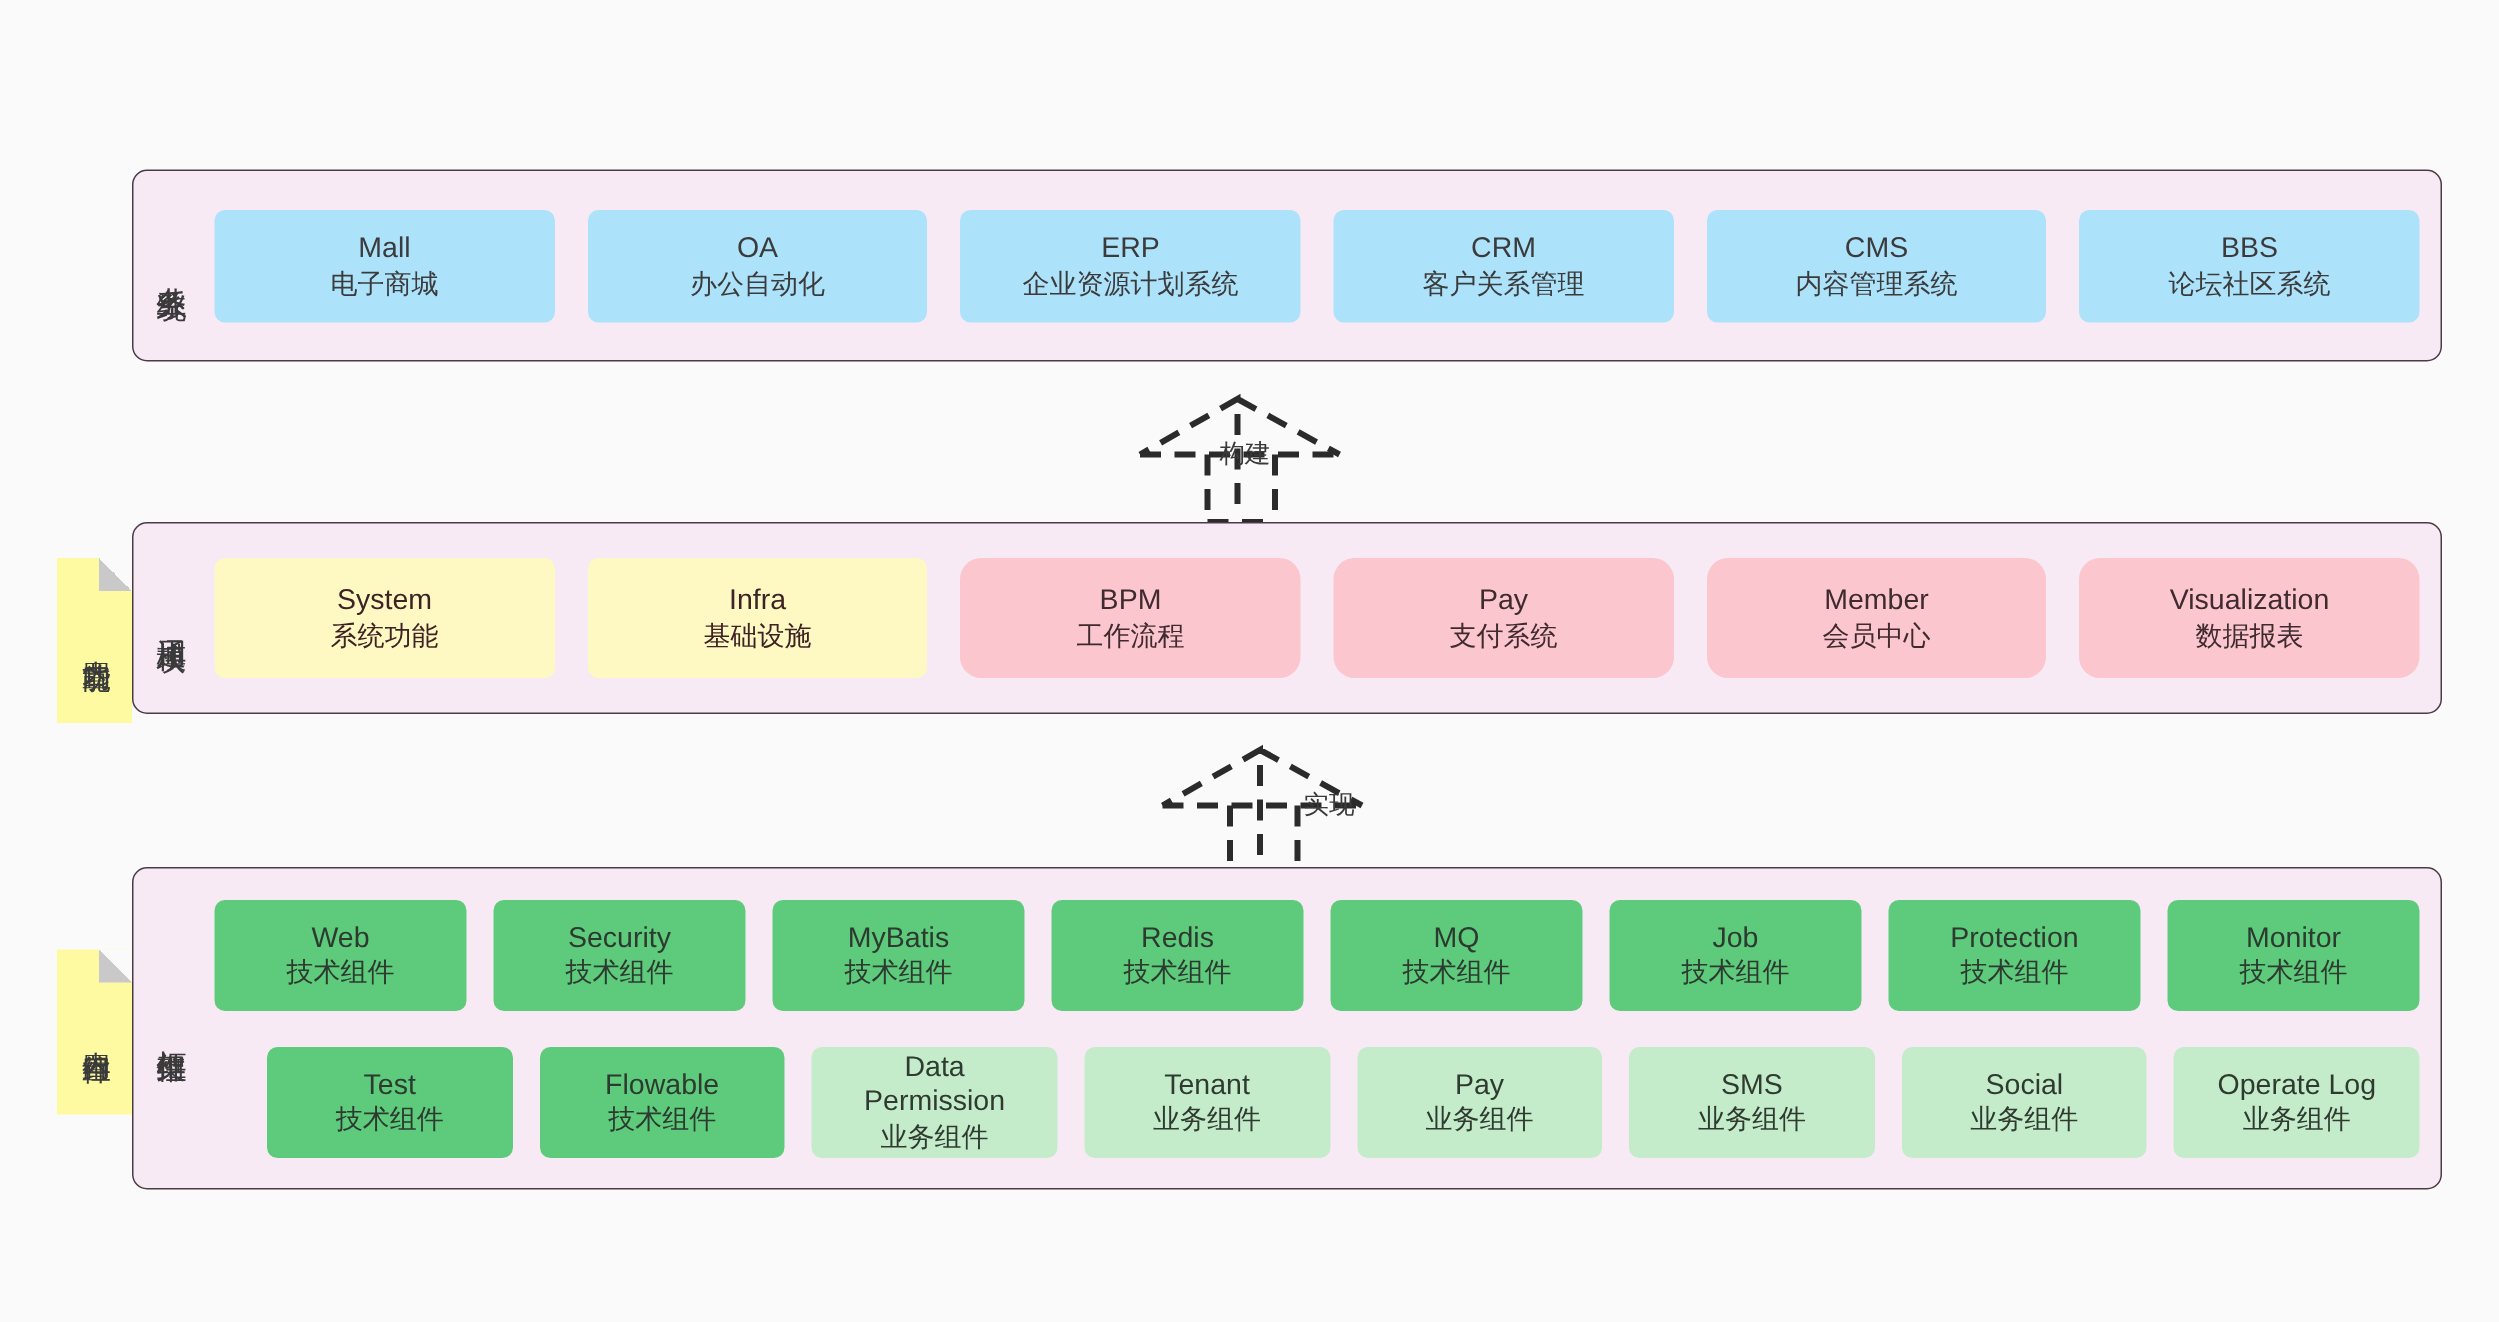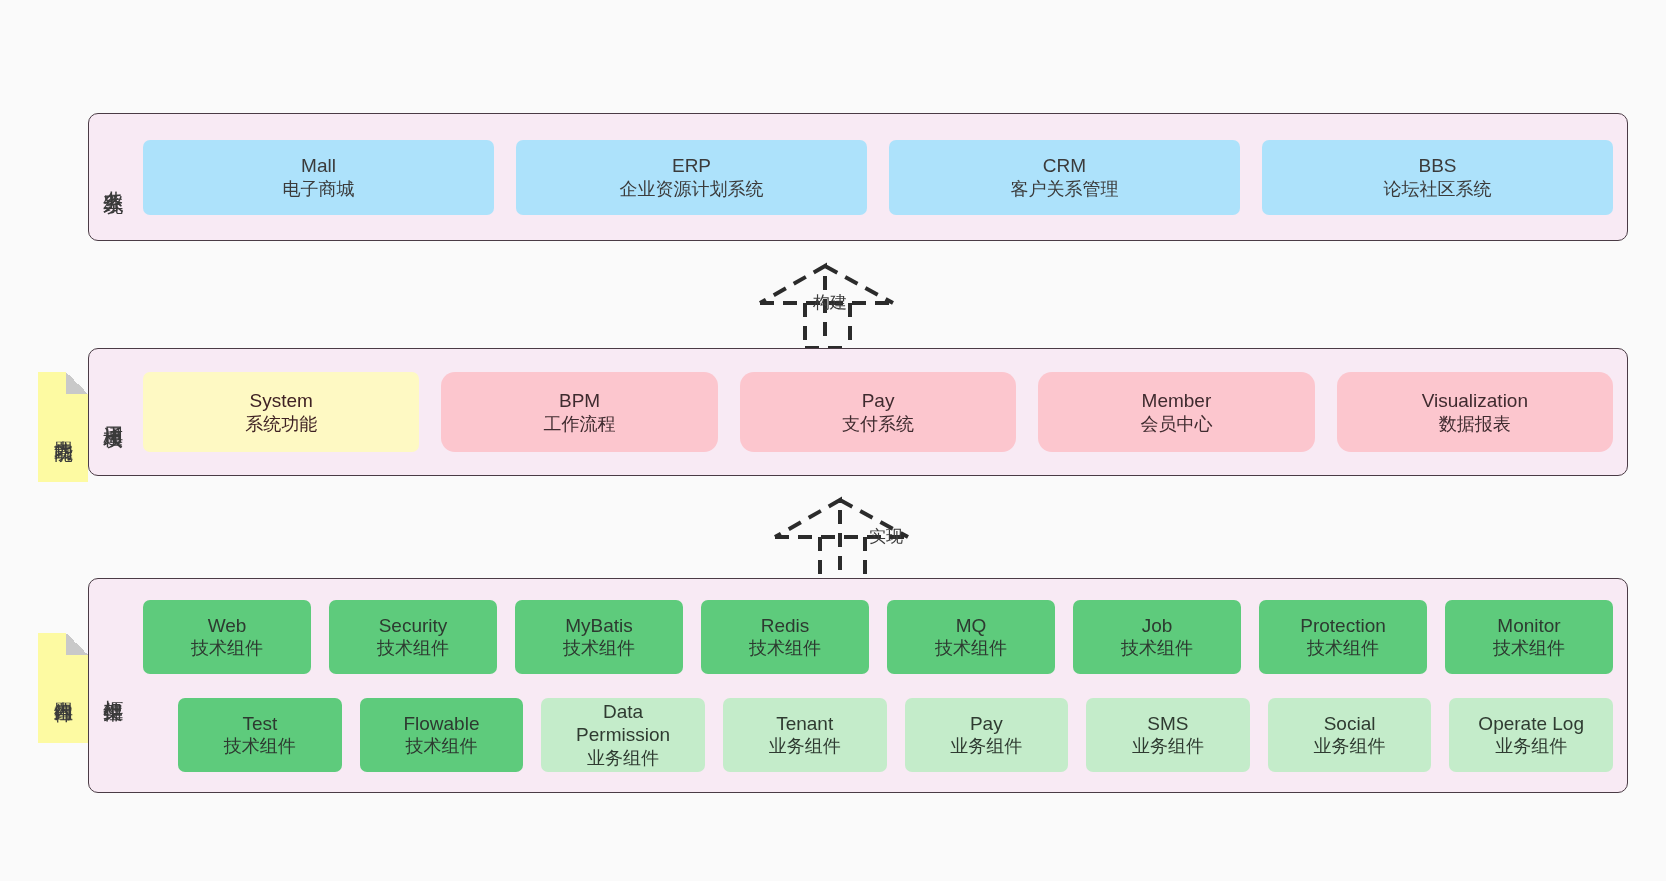--- a/index.html
+++ b/index.html
@@ -164,26 +164,34 @@
 
   <div class="layer layer-business" style="left:88px; top:113px; width:1540px; height:128px;">
     <div class="layer-title">业务系统</div>
     <div class="layer-body">
       <div class="row">
         <div class="card card-blue">
           <span class="t1">Mall</span>
           <span class="t2">电子商城</span>
         </div>
         <div class="card card-blue">
+          <span class="t1">OA</span>
+          <span class="t2">办公自动化</span>
+        </div>
+        <div class="card card-blue">
           <span class="t1">ERP</span>
           <span class="t2">企业资源计划系统</span>
         </div>
         <div class="card card-blue">
           <span class="t1">CRM</span>
           <span class="t2">客户关系管理</span>
+        </div>
+        <div class="card card-blue">
+          <span class="t1">CMS</span>
+          <span class="t2">内容管理系统</span>
         </div>
         <div class="card card-blue">
           <span class="t1">BBS</span>
           <span class="t2">论坛社区系统</span>
         </div>
       </div>
     </div>
   </div>
 
   <div class="arrow-wrap" style="left:755px; top:258px; width:150px; height:90px;">
@@ -201,20 +209,24 @@
   </div>
 
   <div class="layer layer-common" style="left:88px; top:348px; width:1540px; height:128px;">
     <div class="layer-title">通用模块</div>
     <div class="layer-body">
       <div class="row">
         <div class="card card-red">
           <span class="t1">System</span>
           <span class="t2">系统功能</span>
         </div>
+        <div class="card card-red">
+          <span class="t1">Infra</span>
+          <span class="t2">基础设施</span>
+        </div>
         <div class="card card-pink">
           <span class="t1">BPM</span>
           <span class="t2">工作流程</span>
         </div>
         <div class="card card-pink">
           <span class="t1">Pay</span>
           <span class="t2">支付系统</span>
         </div>
         <div class="card card-pink">
           <span class="t1">Member</span>

